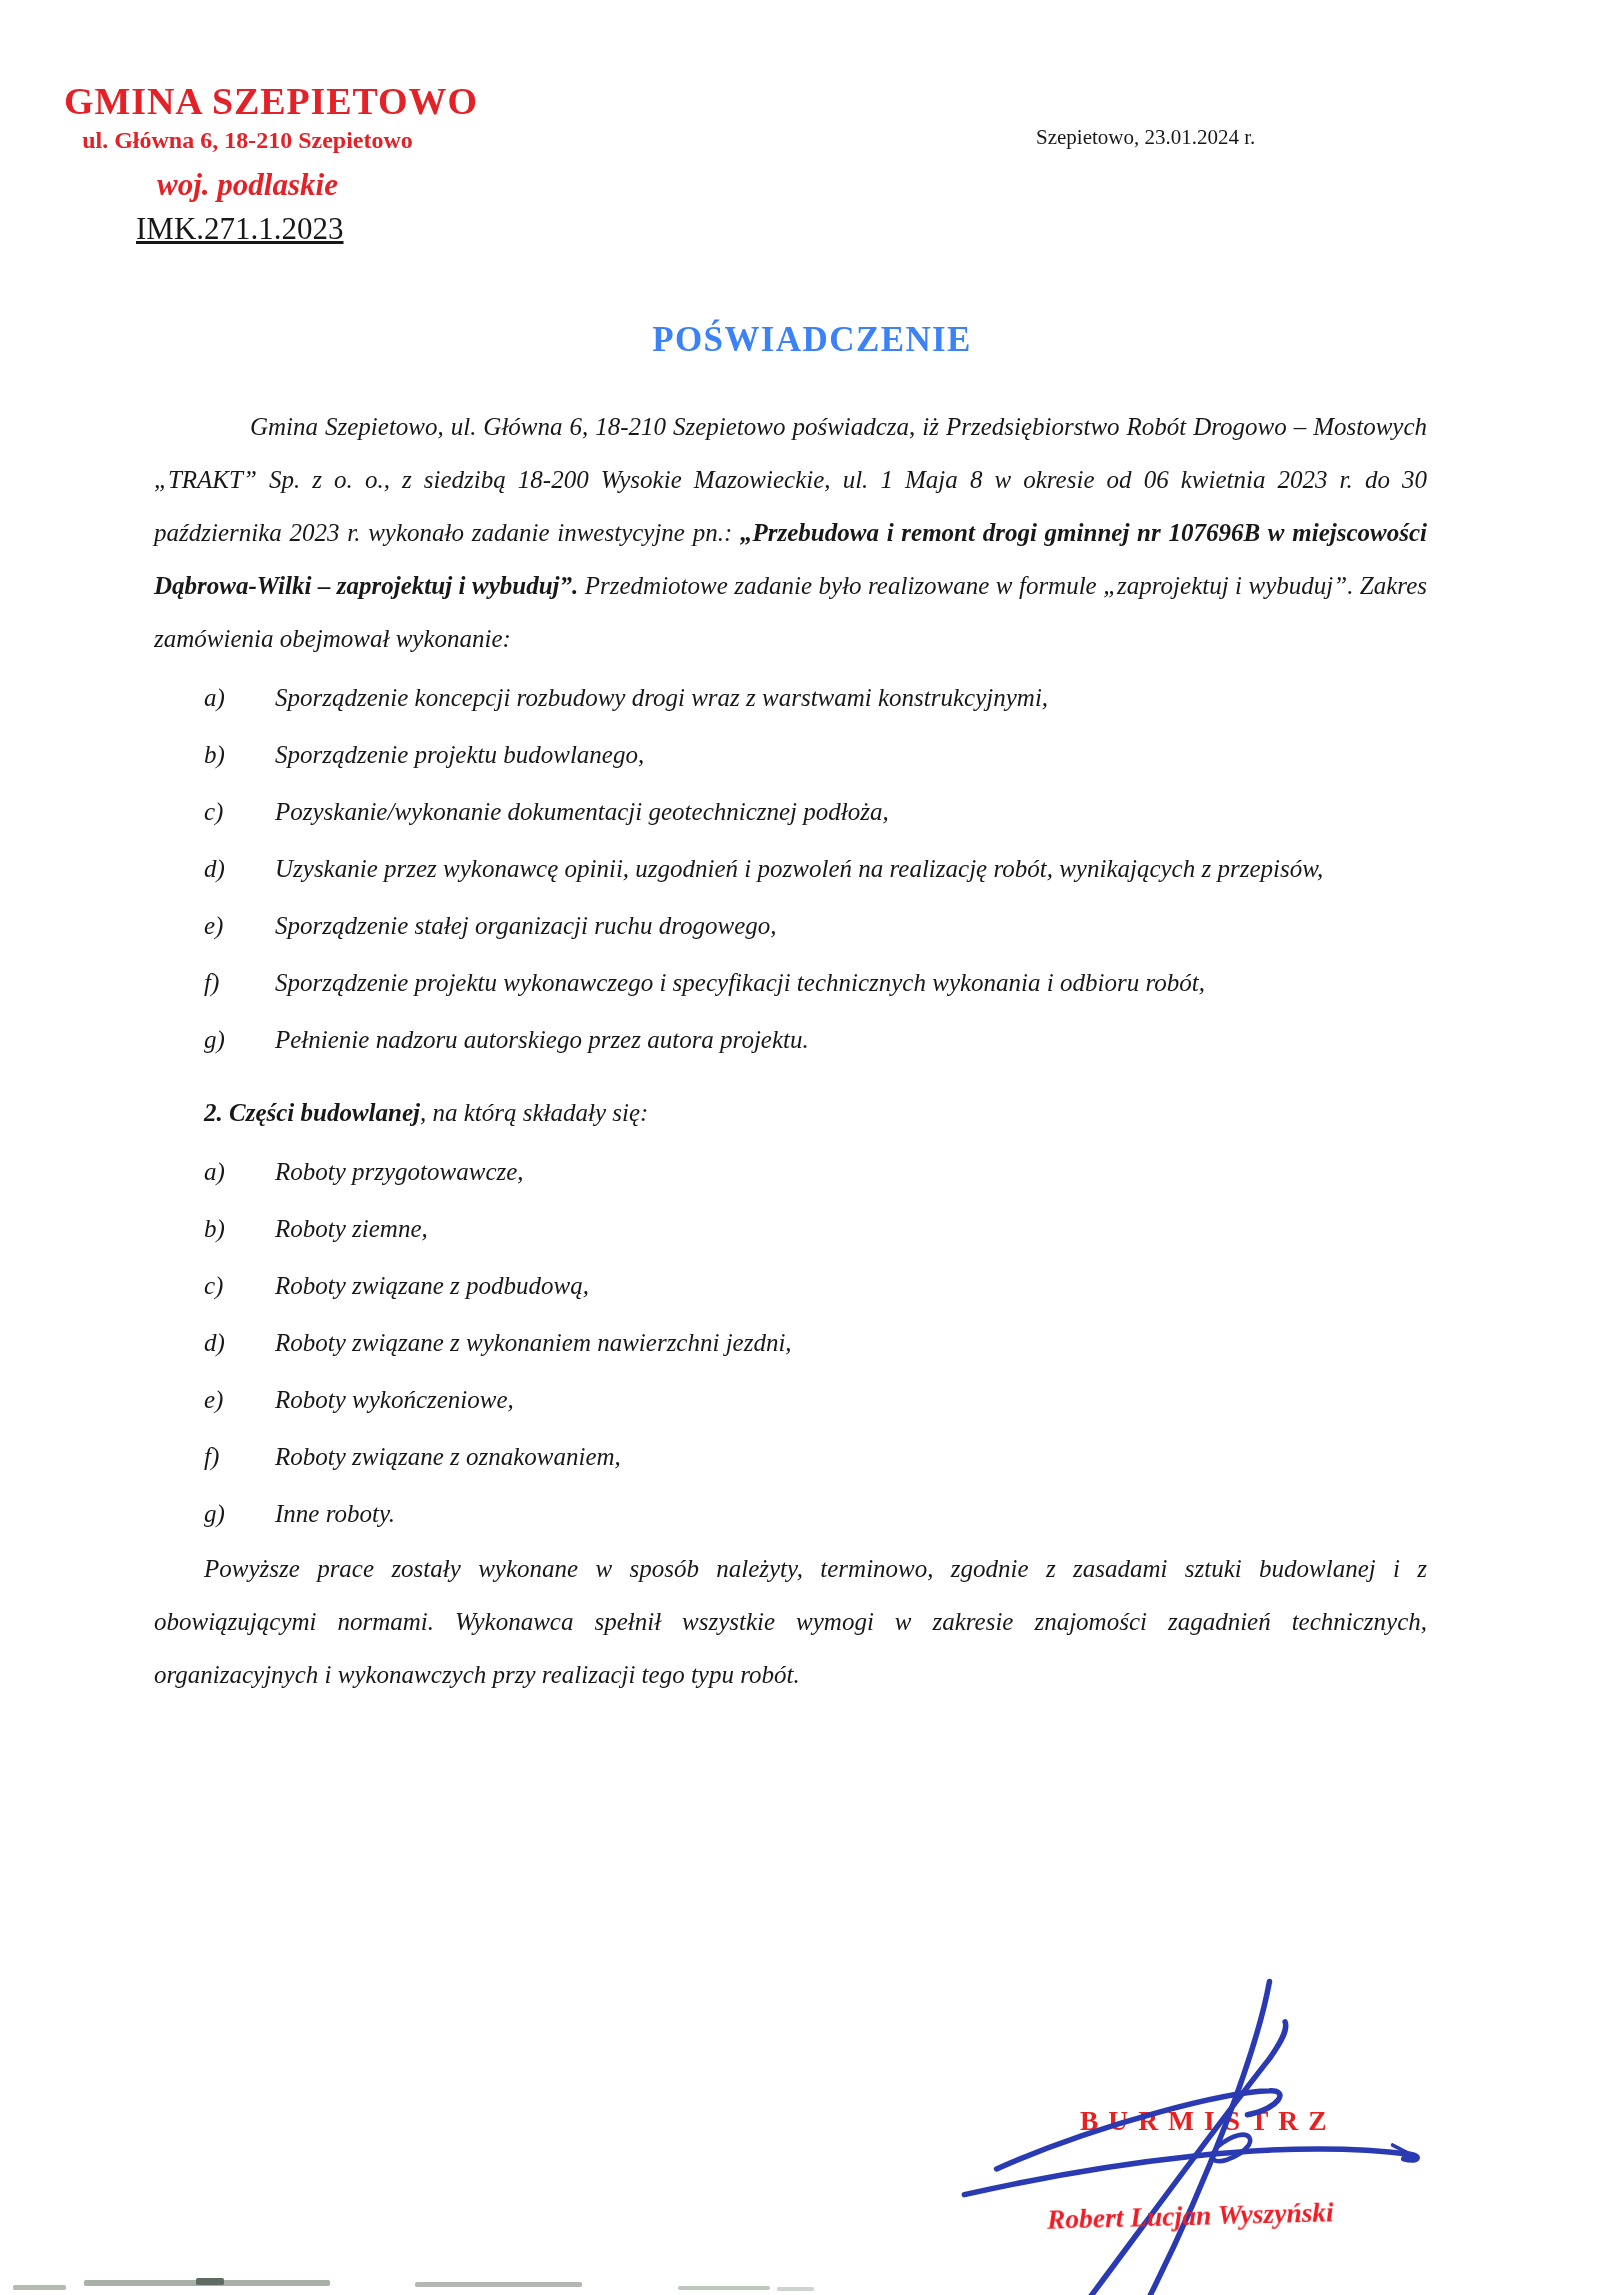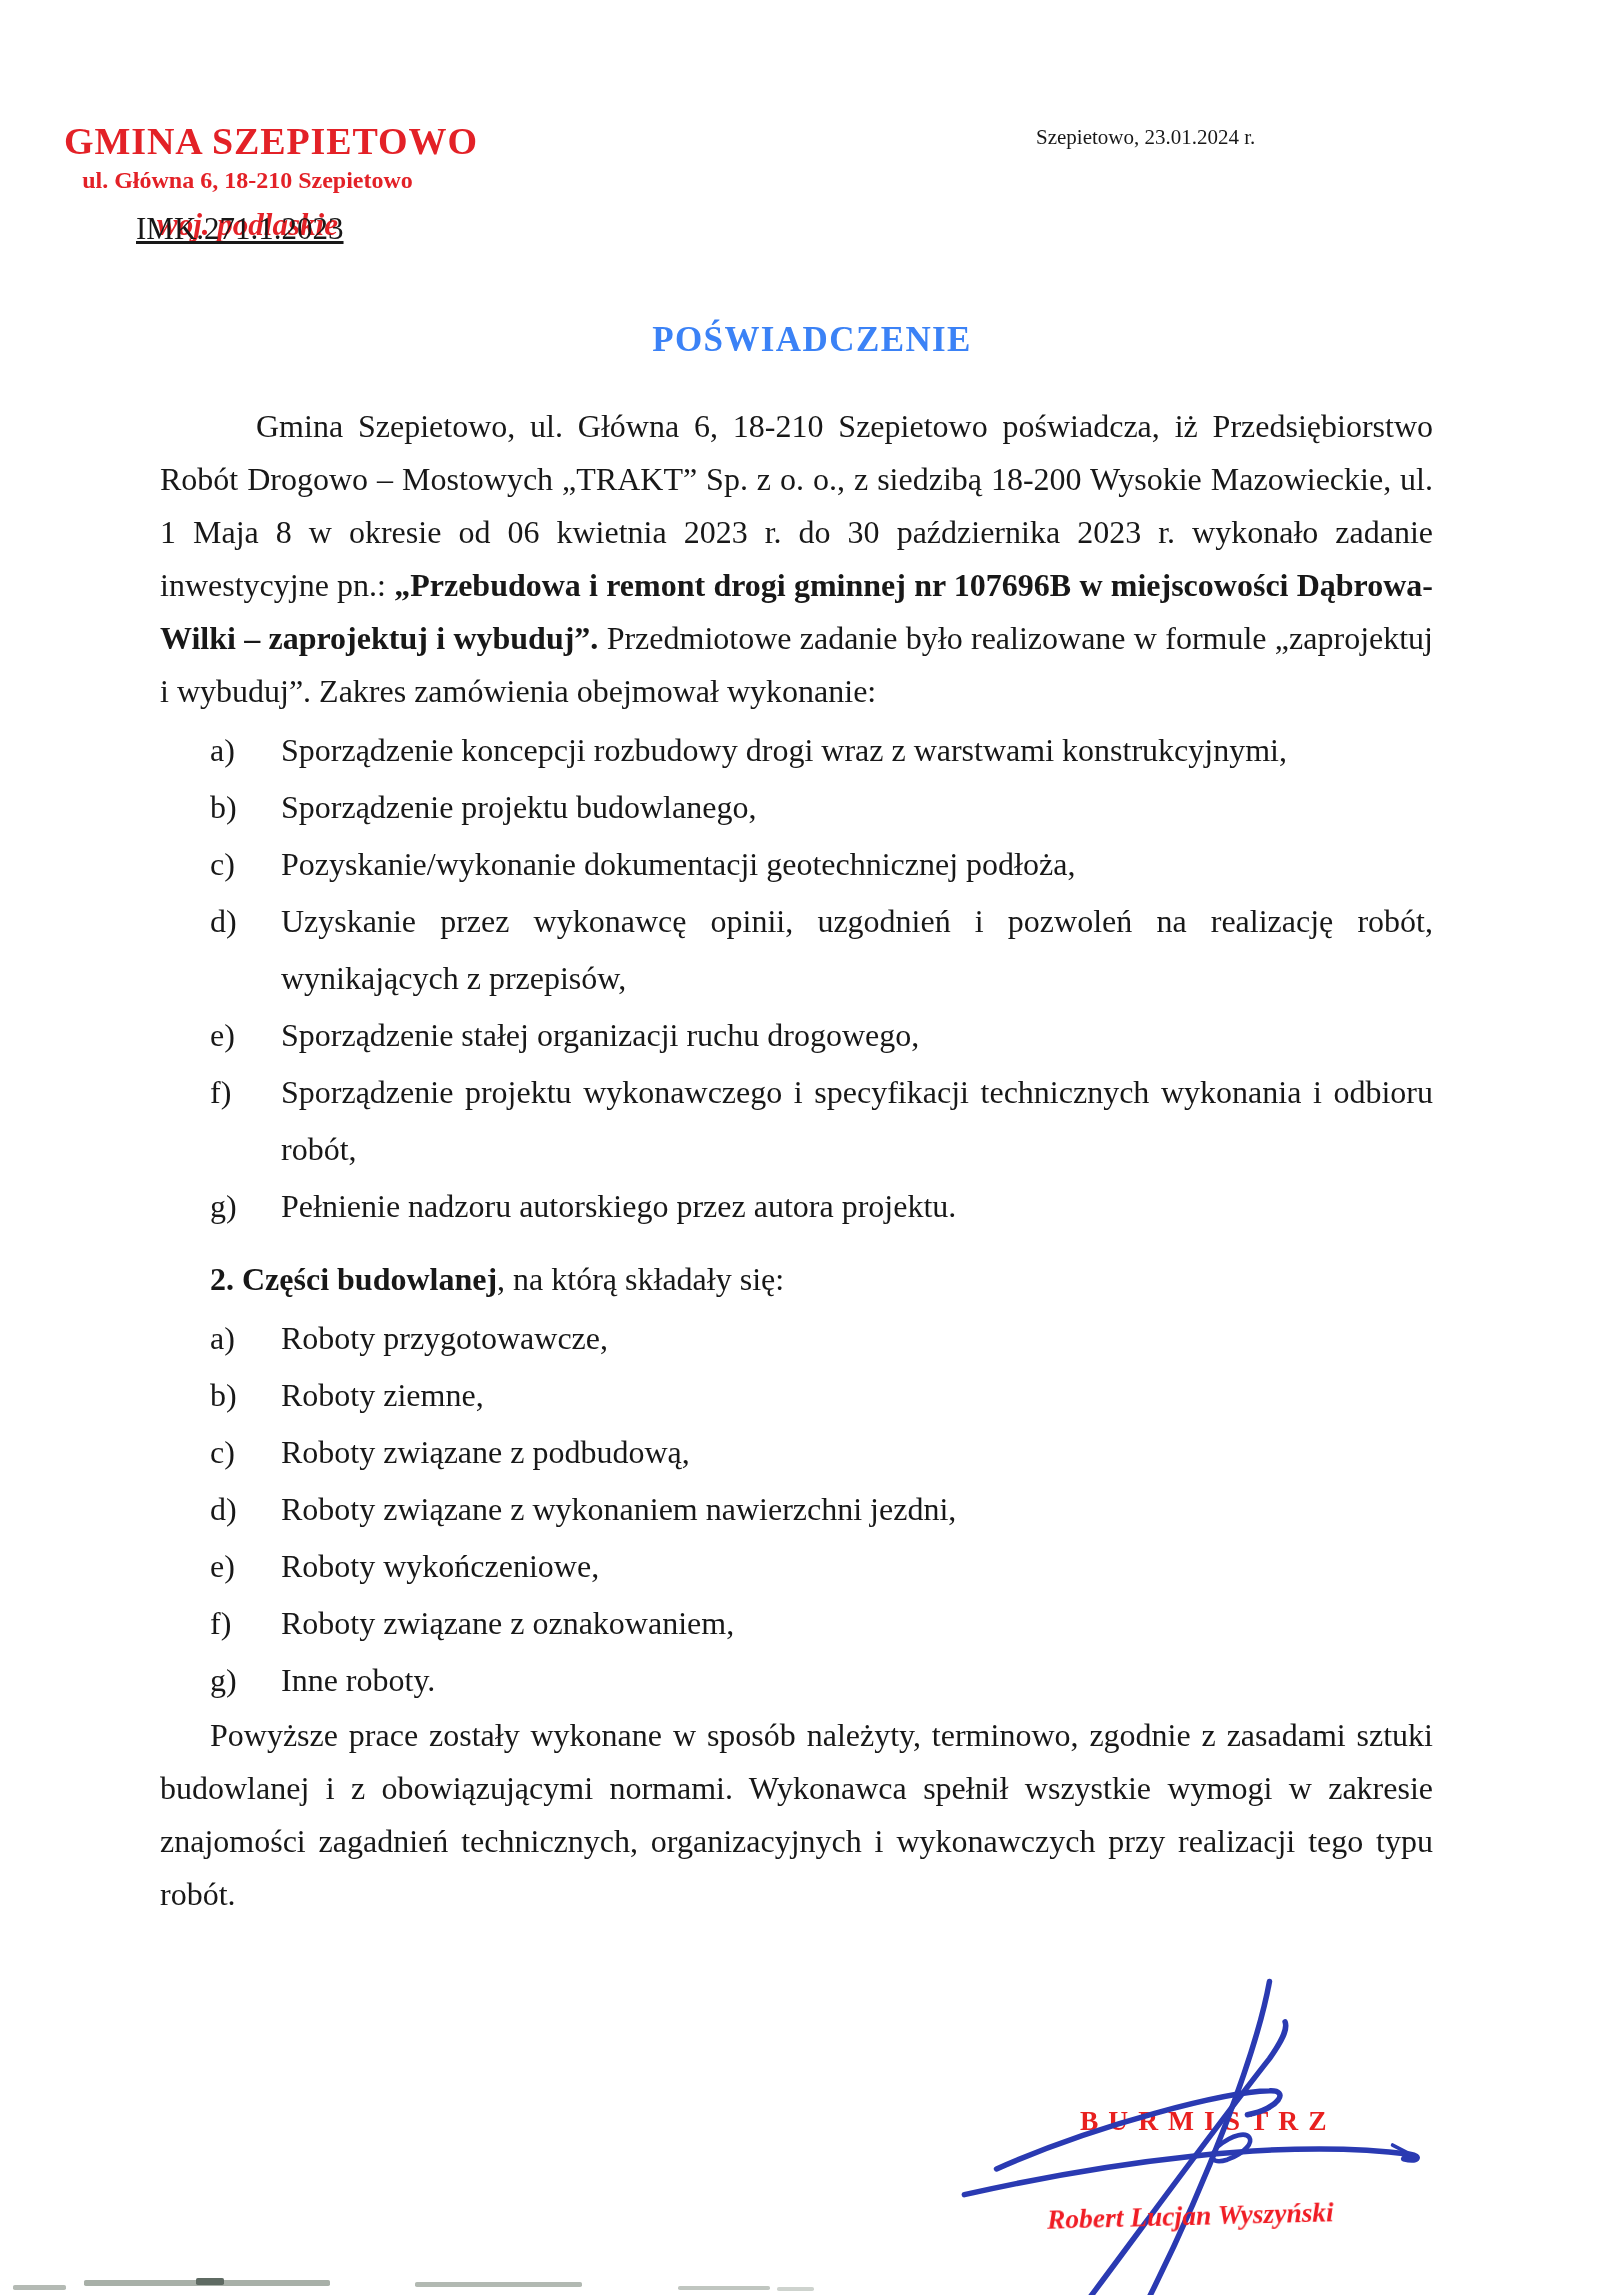--- a/index.html
+++ b/index.html
@@ -4,31 +4,31 @@
 <style>
   html,body { margin:0; padding:0; background:#888; }
   .page {
     position:relative; width:1624px; height:2296px; margin:0 auto;
     background:#ffffff; overflow:hidden;
     font-family:"Liberation Serif", serif; color:#181818;
   }
   
   .stamp { position:absolute; left:64px; top:79px; width:367px; text-align:center; color:#e32127; }
   .stamp-line1 { font-size:38px; font-weight:bold; letter-spacing:0.9px; white-space:nowrap;
-                 filter:blur(0.4px);margin-top:40px; }
+                 filter:blur(0.4px); }
   .stamp-line2 { font-size:24px; font-weight:bold; margin-top:3.7px; white-space:nowrap; filter:blur(0.3px); }
   .stamp-line3 { font-size:31px; font-weight:bold; font-style:italic; margin-top:13px; filter:blur(0.3px); }
 
   .date  { position:absolute; left:1036px; top:125px; font-size:21px; }
   .ref   { position:absolute; left:136px;  top:211px; font-size:31px;text-decoration:underline; }
   .title { position:absolute; left:0; top:320px; width:100%; text-align:center;
            font-size:35px; font-weight:bold; letter-spacing:1.4px; color:#3b82f6; }
 
-  .body-text { position:absolute; left:160px; top:400px; width:1273px;
-               font-size:32px; line-height:53px; text-align:justify; }
+  .body-text { position:absolute; left:154px; top:400px; width:1273px;
+               font-size:25px; line-height:53px; text-align:justify;font-style:italic; }
   .body-text p { margin:0; }
   .para.intro   { text-indent:96px; }
   .sec-head     { margin:21px 0 0 50px !important; text-align:left; }
   .list         { margin:3.7px 0 0 50px; }
   .li           { display:flex; line-height:57px; }
   .li .letter   { flex:0 0 54px; }
   .li .li-text  { flex:1 1 auto; text-align:justify;margin-left:17px; }
   .sec2-head    { margin-top:18.4px !important; }
   .closing1     { margin-top:73px !important; text-indent:59px; }
   .closing2     { text-indent:50px; }

